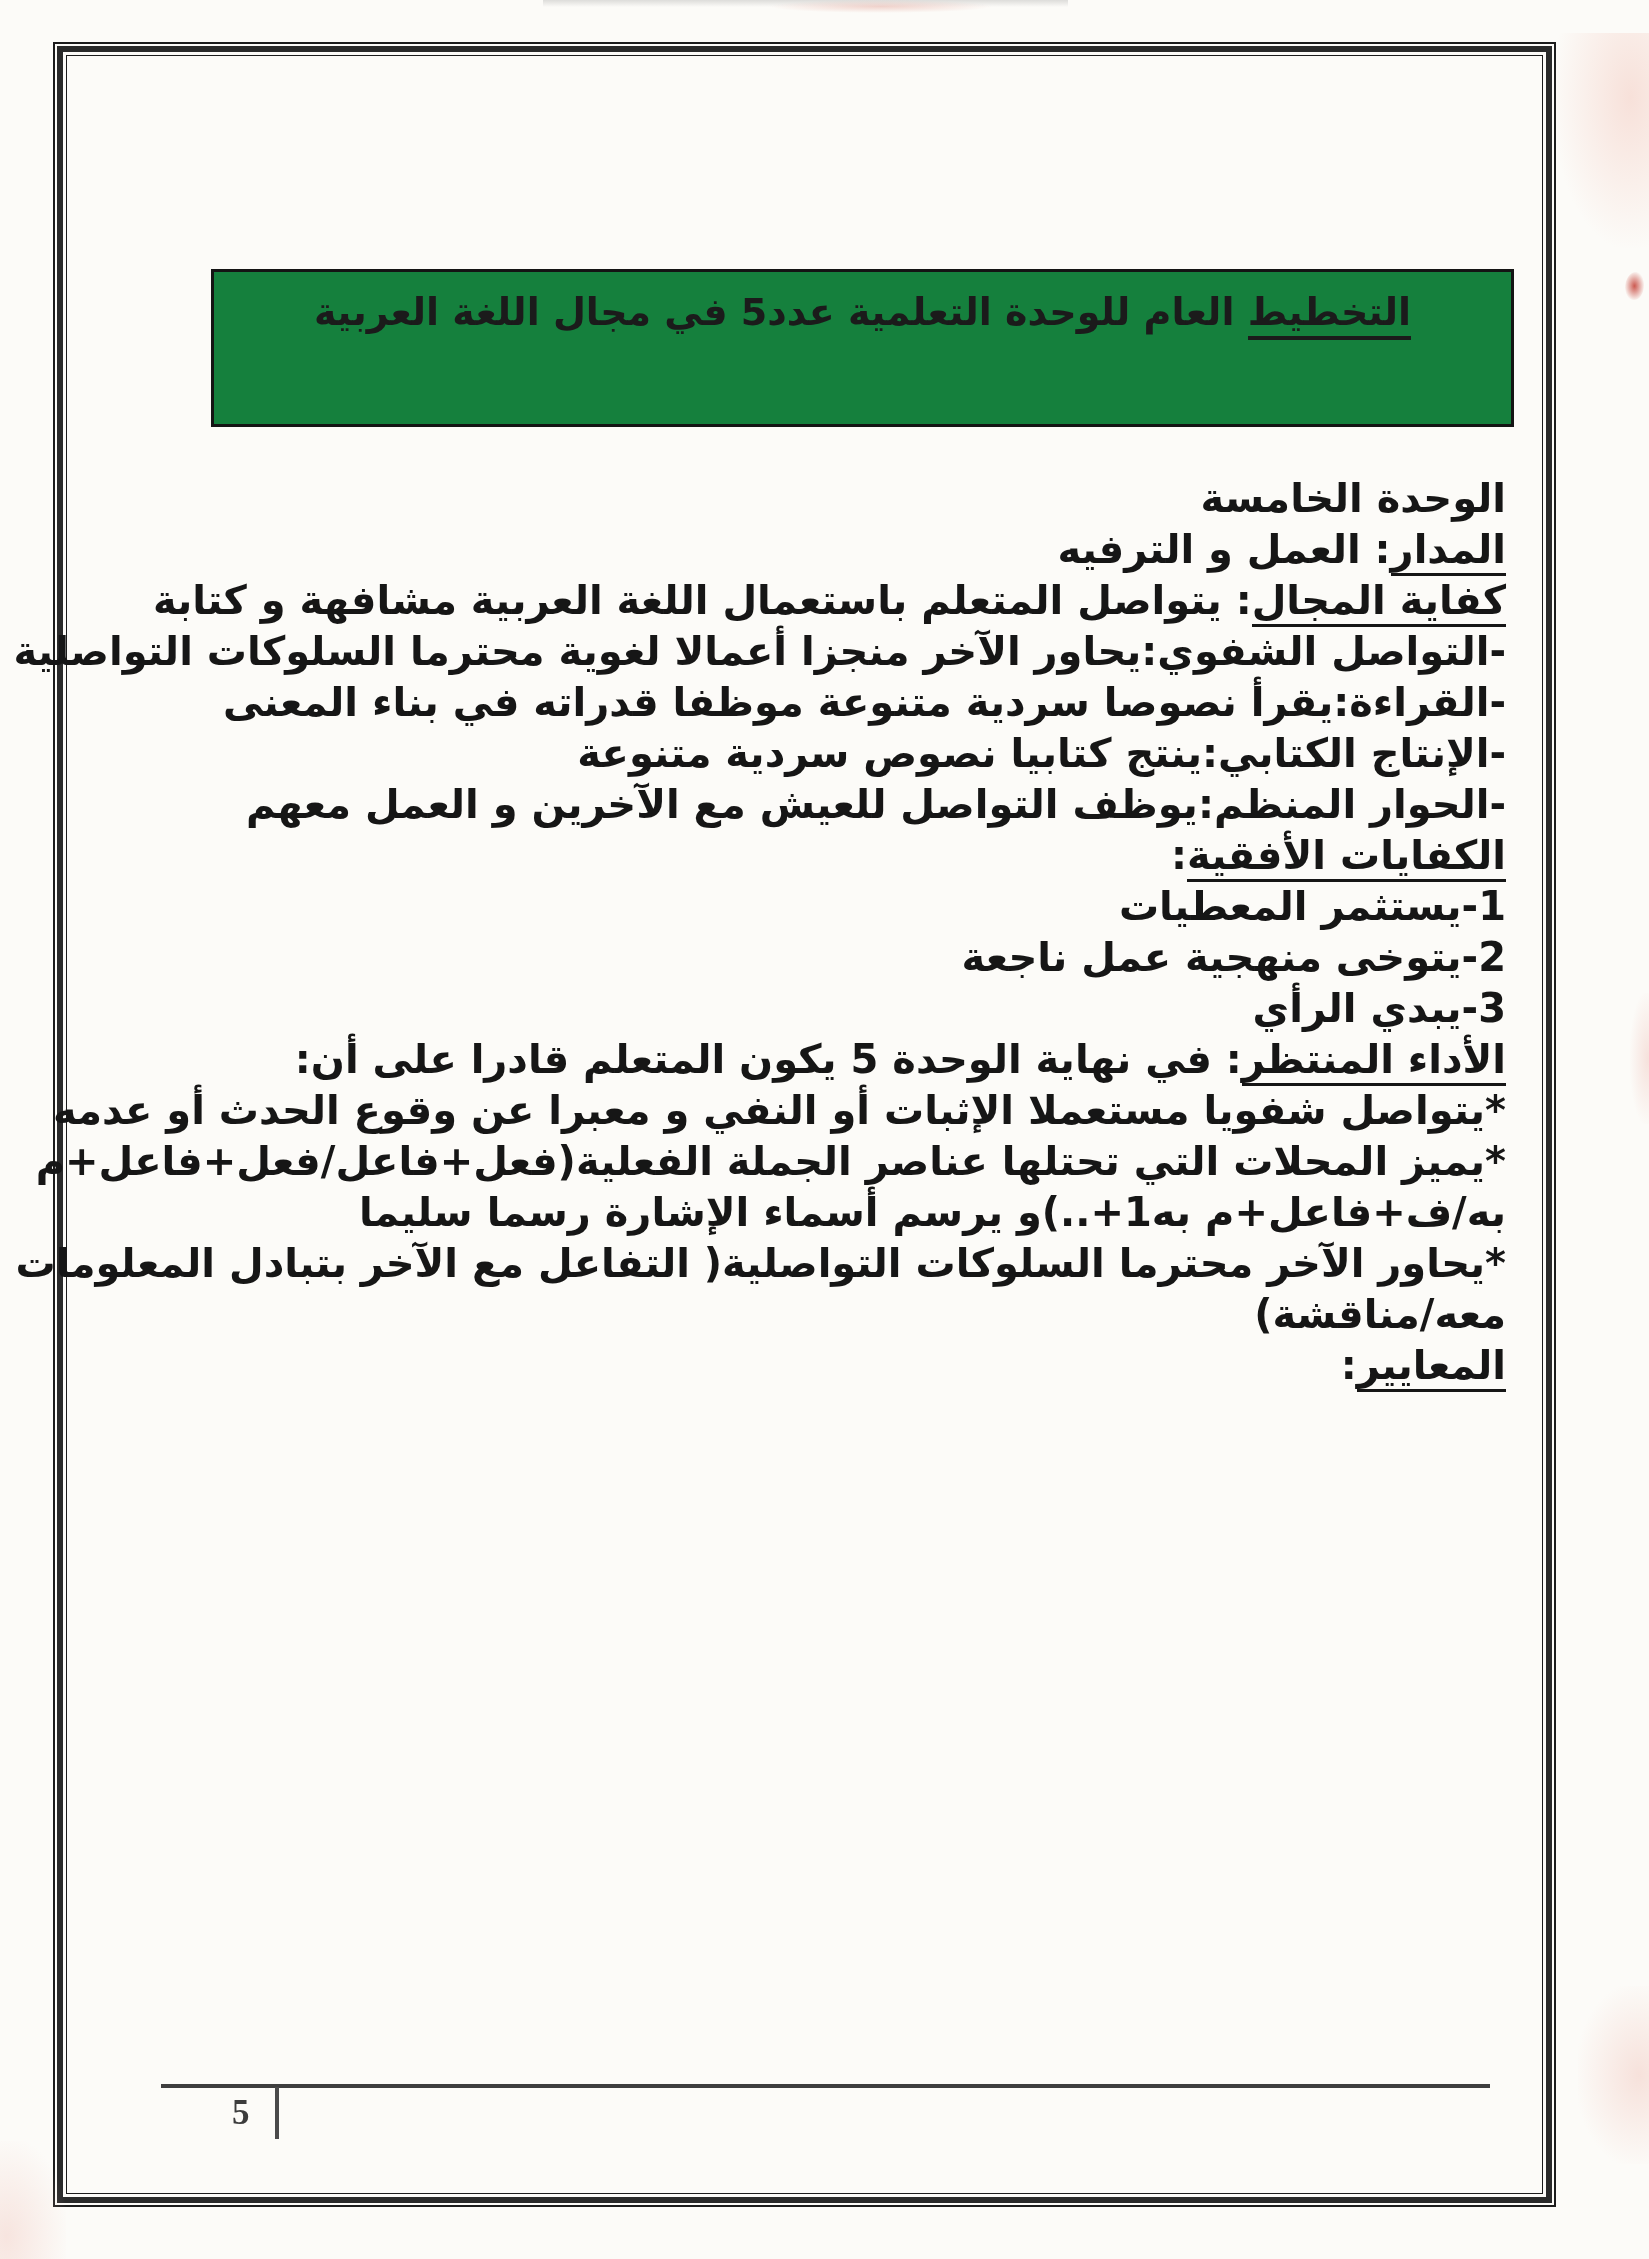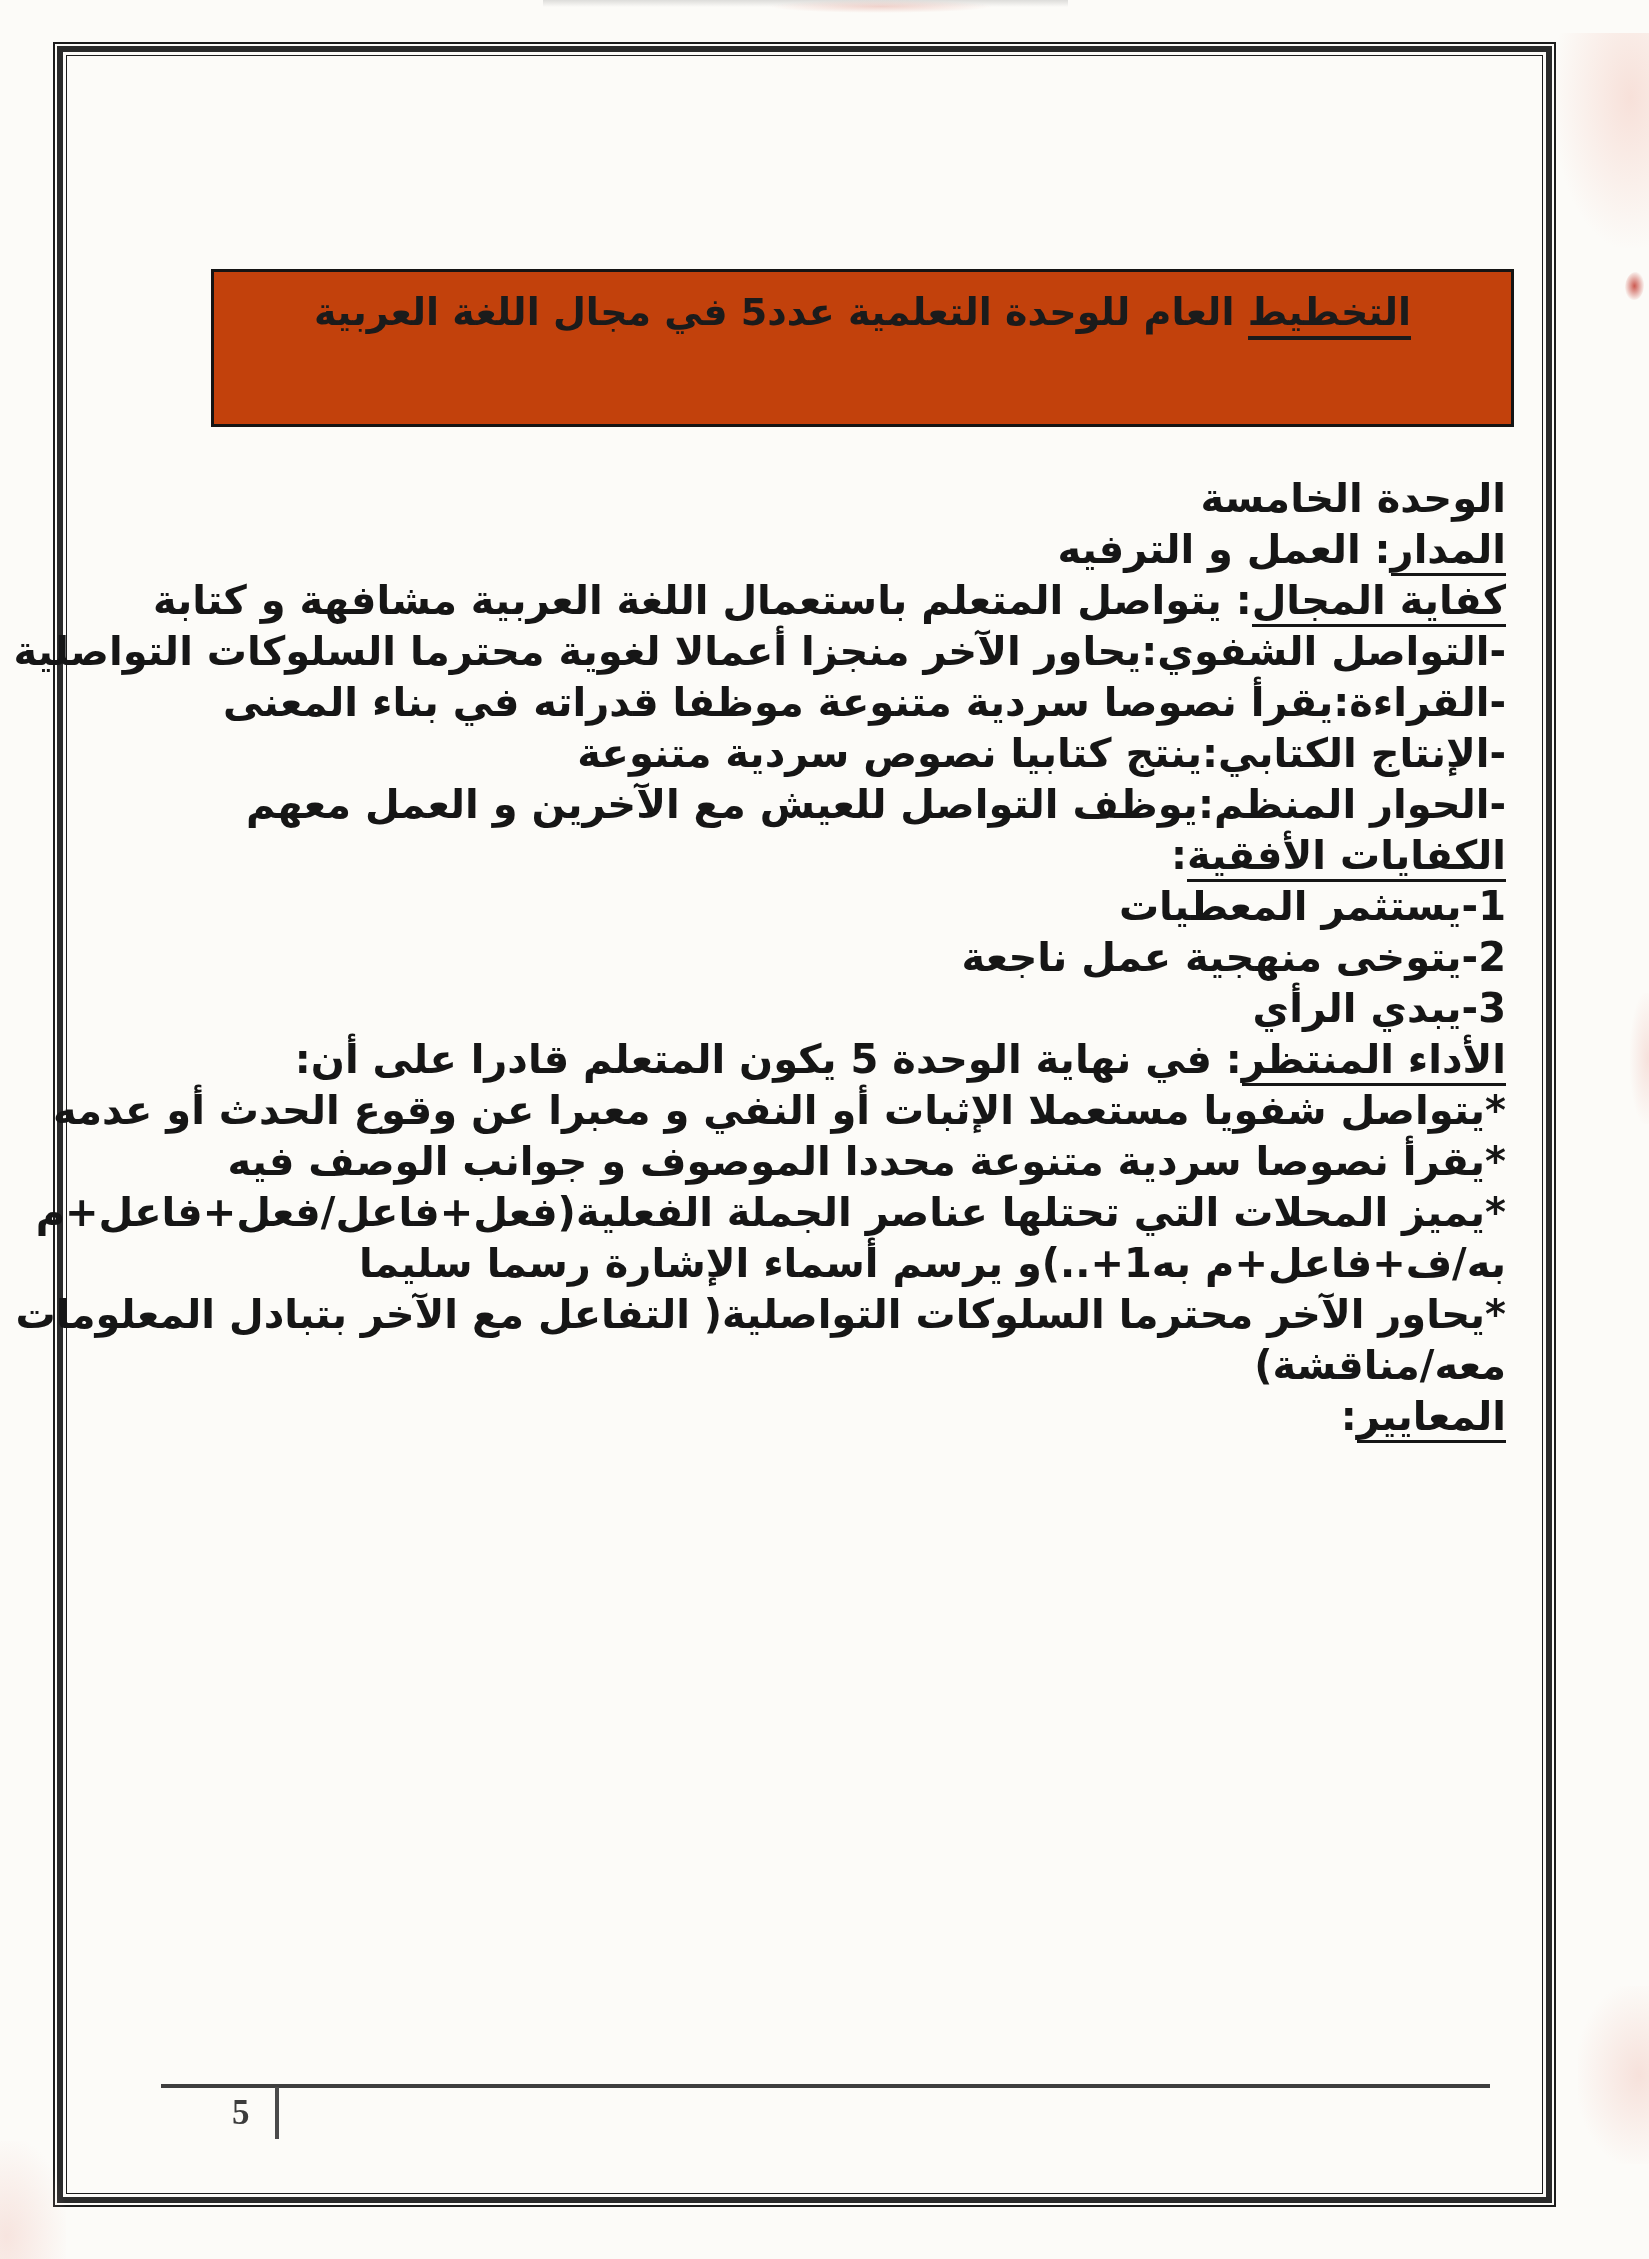--- a/index.html
+++ b/index.html
@@ -16,21 +16,21 @@
   .frame-outer {
     position:absolute; left:53px; top:42px; width:1499px; height:2161px;
     border:2.8px solid #1c1c1c;
   }
   .frame-mid { position:absolute; inset:1.9px; border:6.6px solid #2a2a2a; }
   .frame-inner { position:absolute; inset:2.8px; border:1.9px solid #1c1c1c; }
 
   
   .title-box {
     position:absolute; left:211px; top:269px; width:1297px; height:152px;
-    border:3.7px solid #141414; background:#c2410c;
+    border:3.7px solid #141414; background:#15803d;
     direction:rtl; text-align:center;
   }
   .title-text {
     padding-top:9.4px; line-height:62px;
     font-size:38px; font-weight:700; color:#1b1b1b;
     white-space:nowrap;
   }
   .u-title { border-bottom:4.7px solid #1b1b1b; padding-bottom:1.9px; }
 
   
@@ -89,21 +89,20 @@
     <div class="line"><span class="u"></span><span>-التواصل الشفوي:يحاور الآخر منجزا أعمالا لغوية محترما السلوكات التواصلية</span></div>
     <div class="line"><span class="u"></span><span>-القراءة:يقرأ نصوصا سردية متنوعة موظفا قدراته في بناء المعنى</span></div>
     <div class="line"><span class="u"></span><span>-الإنتاج الكتابي:ينتج كتابيا نصوص سردية متنوعة</span></div>
     <div class="line"><span class="u"></span><span>-الحوار المنظم:يوظف التواصل للعيش مع الآخرين و العمل معهم</span></div>
     <div class="line"><span class="u">الكفايات الأفقية</span><span>:</span></div>
     <div class="line"><span class="u"></span><span>1-يستثمر المعطيات</span></div>
     <div class="line"><span class="u"></span><span>2-يتوخى منهجية عمل ناجعة</span></div>
     <div class="line"><span class="u"></span><span>3-يبدي الرأي</span></div>
     <div class="line"><span class="u">الأداء المنتظر</span><span>: في نهاية الوحدة 5 يكون المتعلم قادرا على أن:</span></div>
     <div class="line"><span class="u"></span><span>*يتواصل شفويا مستعملا الإثبات أو النفي و معبرا عن وقوع الحدث أو عدمه</span></div>
-    <div class="line"><span class="u"></span><span>*يقرأ نصوصا سردية متنوعة محددا الموصوف و جوانب الوصف فيه</span></div>
     <div class="line"><span class="u"></span><span>*يميز المحلات التي تحتلها عناصر الجملة الفعلية(فعل+فاعل/فعل+فاعل+م</span></div>
     <div class="line"><span class="u"></span><span>به/ف+فاعل+م به1+..)و يرسم أسماء الإشارة رسما سليما</span></div>
     <div class="line"><span class="u"></span><span>*يحاور الآخر محترما السلوكات التواصلية( التفاعل مع الآخر بتبادل المعلومات</span></div>
     <div class="line"><span class="u"></span><span>معه/مناقشة)</span></div>
     <div class="line"><span class="u">المعايير</span><span>:</span></div>
   </div>
 
   <div class="footer-rule"></div>
   <div class="footer-bar"></div>
   <div class="footer-num">5</div>

